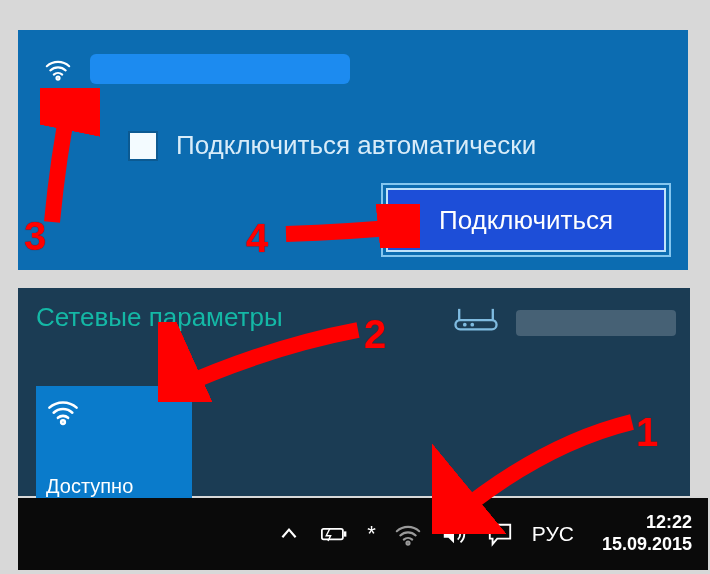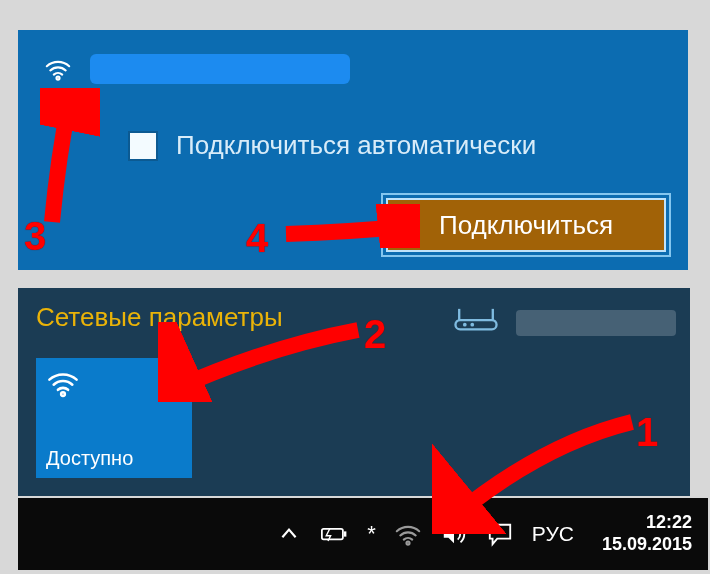--- a/index.html
+++ b/index.html
@@ -50,25 +50,25 @@
     width: 30px;
     height: 30px;
     background: #f3fbff;
     border: 2px solid #0c5a92;
   }
   .connect-btn {
     position: absolute;
     right: 22px;
     bottom: 18px;
     width: 280px;
-    height: 54px;
+    height: 64px;
     border: 2px solid #bfe2fa;
     outline: 2px solid #84c6ef;
     outline-offset: 3px;
-    background: #a16207;
+    background: #1d4ed8;
     color: #fff;
     font-size: 26px;
     display: flex;
     align-items: center;
     justify-content: center;
   }
 
   
   .panel-mid {
     position: absolute;
@@ -77,21 +77,21 @@
     width: 672px;
     height: 208px;
     background: #1b3c54;
     color: #d4e6f2;
   }
   .settings-title {
     position: absolute;
     left: 18px;
     top: 14px;
     font-size: 26px;
-    color: #eab308;
+    color: #14b8a6;
   }
   .router-row {
     position: absolute;
     left: 430px;
     top: 18px;
     display: flex;
     align-items: center;
     gap: 12px;
   }
   .router-redacted {
@@ -107,21 +107,21 @@
     display: flex;
     gap: 8px;
   }
   .tile {
     width: 156px;
     height: 120px;
     position: relative;
     color: #fff;
     font-size: 20px;
   }
-  .tile-wifi { background: #0a7bcb; }
+  .tile-wifi { background: #0a7bcb; margin-top: 28px; }
   .tile-plane { background: #314a5e; color: #c7d8e4; font-size: 20px; }
   .tile .icon { position: absolute; left: 10px; top: 8px; }
   .tile .label { position: absolute; left: 10px; bottom: 8px; line-height: 1.2; }
 
   
   .taskbar {
     position: absolute;
     left: 18px;
     right: 2px;
     bottom: 4px;

